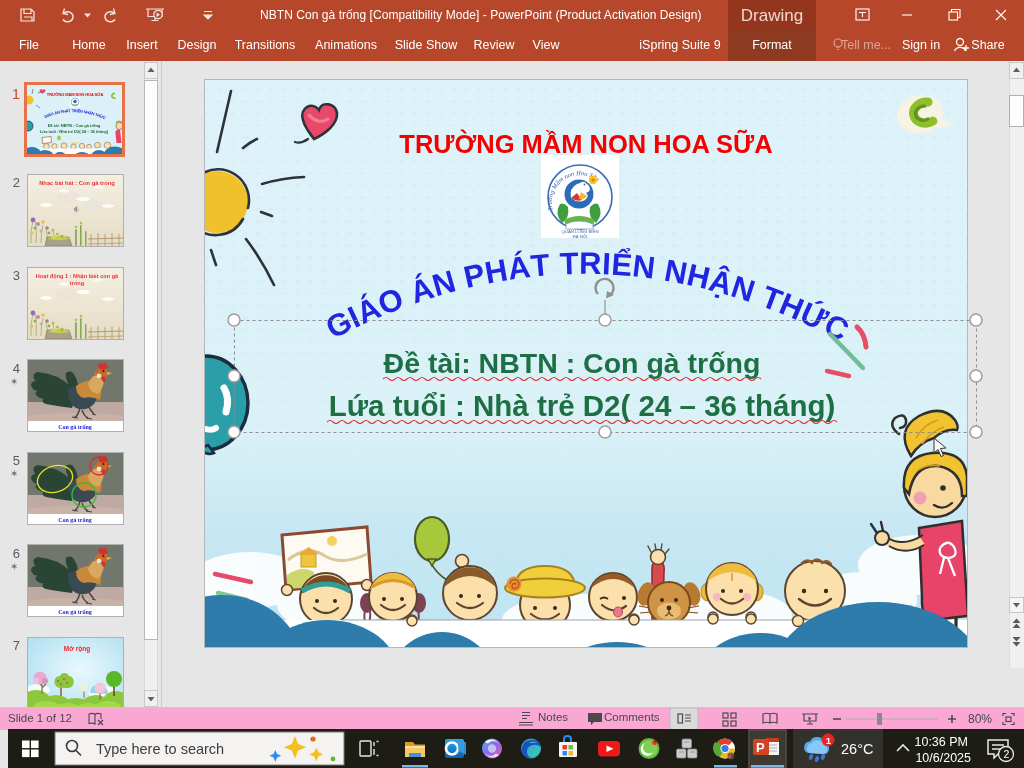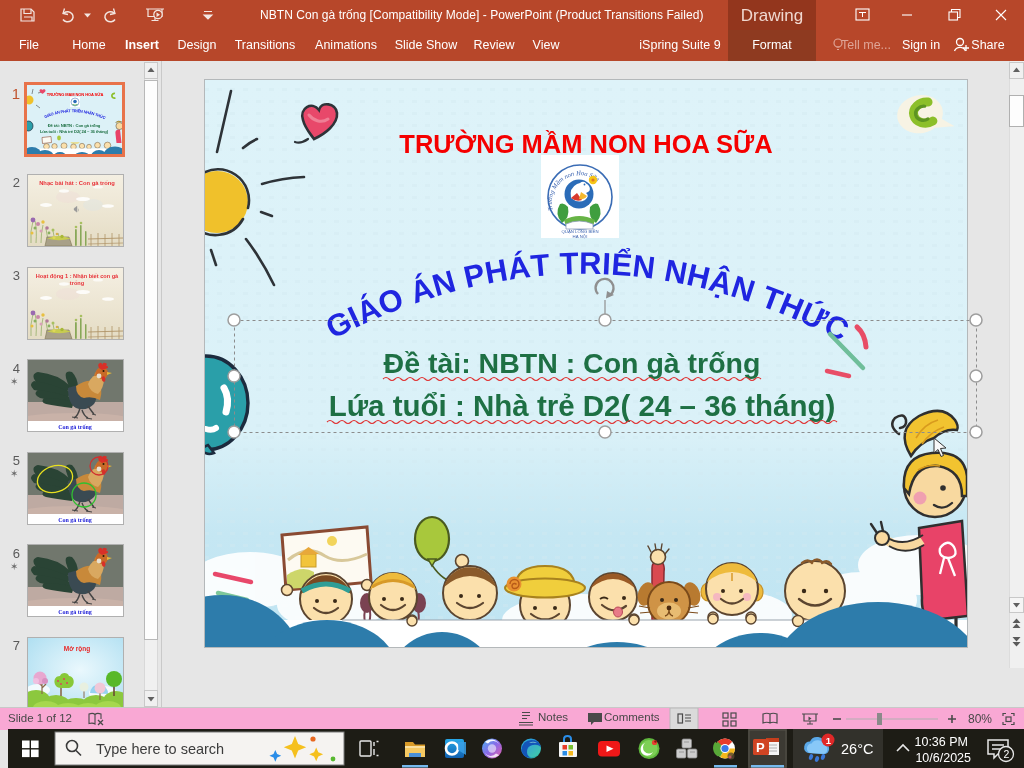--- a/index.html
+++ b/index.html
@@ -49,40 +49,40 @@
 
       <g stroke="#f3e6e1" fill="none" stroke-width="1.2">
         <path d="M146 9 h18 M148 9 v7.5 h14 v-7.5"></path>
         <path d="M155 17 v3.5 M 151.5 20.5 h7"></path>
         <circle cx="158" cy="14.5" r="4.2" fill="#b7472a"></circle>
         <path d="M156.5 12.5 l3.6 2.2 -3.6 2.2 z" fill="#f3e6e1" stroke="none"></path>
       </g>
 
       <path d="M204 11.5 h8 M204 15 l4 4 4 -4 z" stroke="#f3e6e1" fill="#f3e6e1" stroke-width="1.1"></path>
     </svg>
-    <div id="titletext" style="left:260px;">NBTN Con gà trống [Compatibility Mode] - PowerPoint (Product Transitions Failed)</div>
+    <div id="titletext" style="left:260px;">NBTN Con gà trống [Compatibility Mode] - PowerPoint (Product Activation Design)</div>
     <div class="abs" style="left:728px;top:0;width:88px;height:30px;background:#93361d;color:#f0d8d0;font-size:17px;text-align:center;line-height:31px;">Drawing Tools</div>
 
     <svg class="abs" style="left:840px;top:0" width="184" height="30" viewBox="0 0 184 30">
       <g stroke="#ffffff" fill="none" stroke-width="1.1">
         <rect x="16" y="9" width="13" height="11"></rect>
         <path d="M19 12.5 h7 M22.5 12.5 v4.5" stroke-width="1"></path>
         <path d="M62 15 h10"></path>
         <rect x="109" y="12" width="8.5" height="8"></rect>
         <path d="M111.5 12 v-2.5 h8.5 v8 h-2.5"></path>
         <path d="M156 10 l10 10 M166 10 l-10 10"></path>
       </g>
     </svg>
   </div>
 
   <div class="abs" id="tabsrow">
     <div class="abs" style="left:728px;top:0;width:88px;height:31px;background:#8e3a20;"></div>
     <div class="tab" style="left:12px;width:34px;">File</div>
     <div class="tab" style="left:66px;width:46px;">Home</div>
-    <div class="tab" style="left:122px;width:40px;font-weight:bold;">Insert</div>
+    <div class="tab" style="left:122px;width:40px;">Insert</div>
     <div class="tab" style="left:174px;width:46px;">Design</div>
     <div class="tab" style="left:234px;width:62px;">Transitions</div>
     <div class="tab" style="left:312px;width:68px;">Animations</div>
     <div class="tab" style="left:392px;width:68px;white-space:nowrap;">Slide Show</div>
     <div class="tab" style="left:470px;width:48px;">Review</div>
     <div class="tab" style="left:530px;width:32px;">View</div>
     <div class="tab" style="left:576px;width:46px;margin-top:39px;">Add-Ins</div>
     <div class="tab" style="left:638px;width:84px;">iSpring Suite 9</div>
     <div class="tab" style="left:738px;width:68px;">Format</div>
     <div class="tab" style="left:836px;width:60px;color:#dfa496;">Tell me...</div>

